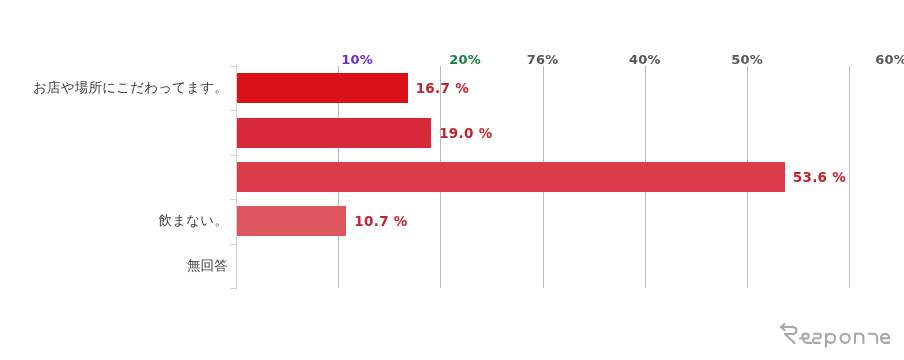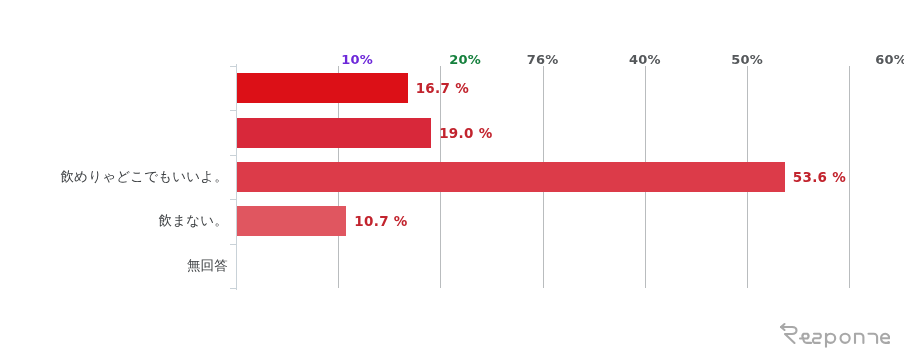--- a/index.html
+++ b/index.html
@@ -138,29 +138,29 @@
       <div class="axis-tick" style="top: 66px; background: rgb(201, 210, 216);"></div>
       <div class="axis-tick" style="top: 110.4px; background: rgb(201, 210, 216);"></div>
       <div class="axis-tick" style="top: 154.8px; background: rgb(201, 210, 216);"></div>
       <div class="axis-tick" style="top: 199.2px; background: rgb(201, 210, 216);"></div>
       <div class="axis-tick" style="top: 243.6px; background: rgb(201, 210, 216);"></div>
       <div class="axis-tick" style="top: 288px; background: rgb(201, 210, 216);"></div>
     </div>
 
   <div id="rows">
       <div class="row" style="top: 66px;">
+        <div class="cat-label" style="color: rgb(61, 64, 67);">お店や場所にこだわってます。</div>
         <div class="bar" title="お店や場所にこだわってます。 16.7 %" style="width: 170.674px; background: rgb(220, 16, 23);"></div>
         <div class="bar-value" style="left: 415.674px; color: rgb(194, 36, 46);">16.7 %</div>
       </div>
       <div class="row" style="top: 110.4px;">
         <div class="bar" title="家で飲むのが好き。 19.0 %" style="width: 194.18px; background: rgb(216, 40, 58);"></div>
         <div class="bar-value" style="left: 439.18px; color: rgb(194, 36, 46);">19.0 %</div>
       </div>
       <div class="row" style="top: 154.8px;">
-        <div class="cat-label" style="color: rgb(61, 64, 67);">飲めりゃどこでもいいよ。</div>
         <div class="bar" title="飲めりゃどこでもいいよ。 53.6 %" style="width: 547.792px; background: rgb(220, 59, 73);"></div>
         <div class="bar-value" style="left: 792.792px; color: rgb(194, 36, 46);">53.6 %</div>
       </div>
       <div class="row" style="top: 199.2px;">
         <div class="cat-label" style="color: rgb(61, 64, 67);">飲まない。</div>
         <div class="bar" title="飲まない。 10.7 %" style="width: 109.354px; background: rgb(224, 86, 96);"></div>
         <div class="bar-value" style="left: 354.354px; color: rgb(194, 36, 46);">10.7 %</div>
       </div>
       <div class="row" style="top: 243.6px;">
         <div class="cat-label" style="color: rgb(61, 64, 67);">無回答</div>

